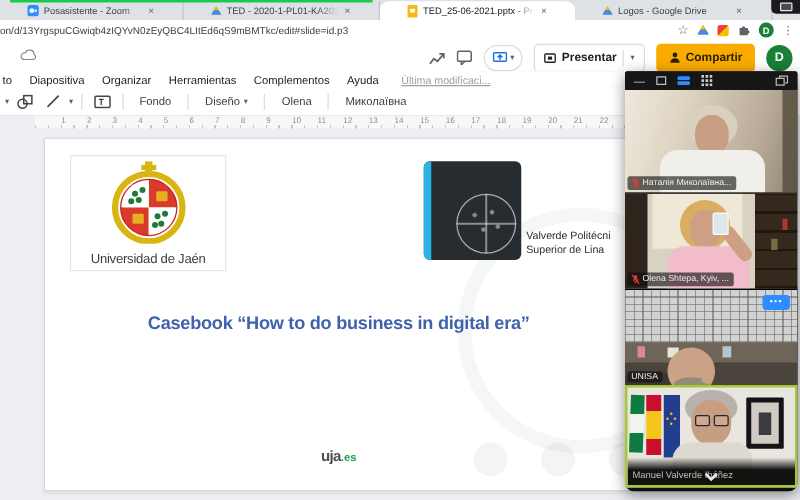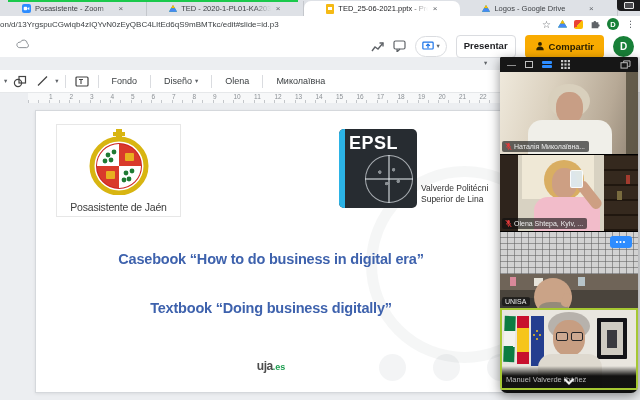--- a/index.html
+++ b/index.html
@@ -31,21 +31,21 @@
   .glyph{color:#5f6368;}
   .avatar-s{width:12px;height:12px;border-radius:50%;background:#188038;color:#fff;font-size:7.5px;font-weight:bold;
       display:flex;align-items:center;justify-content:center;}
 
   
   .actionrow{position:absolute;left:0;top:32px;width:640px;height:25px;background:#fff;}
   .cloud{position:absolute;left:16px;top:7px;}
   .actions{position:absolute;right:6px;top:3px;display:flex;align-items:center;gap:9px;height:22px;}
   .pillcast{display:flex;align-items:center;gap:2px;border:1px solid #dadce0;border-radius:12px;height:19px;padding:0 6px;background:#fff;}
   .btn-present{display:flex;align-items:center;gap:4px;border:1px solid #dadce0;border-radius:4px;height:21px;padding:0 7px;background:#fff;
-      font-size:9.5px;color:#202124;font-weight:600;flex-direction:column;}
+      font-size:9.5px;color:#202124;font-weight:600;}
   .btn-present .sep{width:1px;height:13px;background:#dadce0;margin:0 1px;}
   .btn-share{display:flex;align-items:center;gap:4px;border-radius:4px;height:23px;padding:0 10px;background:#f9ab00;
       font-size:9.5px;color:#2b2000;font-weight:700;}
   .avatar-m{width:21px;height:21px;border-radius:50%;background:#188038;color:#fff;font-size:10px;font-weight:bold;
       display:flex;align-items:center;justify-content:center;}
   .dd{font-size:6.5px;color:#5f6368;}
 
   
   .menurow{position:absolute;left:0;top:57px;width:640px;height:13px;background:#fff;display:flex;align-items:center;}
   .menurow span{font-size:9px;color:#202124;padding:0 7px;white-space:nowrap;}
@@ -272,20 +272,29 @@
         <svg width="10" height="10" viewBox="0 0 11 11">
             <circle cx="5.5" cy="3.2" r="2.1" fill="#2b2000"></circle>
             <path d="M1.4 10.2a4.1 4.1 0 0 1 8.2 0z" fill="#2b2000"></path>
           </svg>
         <span>Compartir</span>
       </span>
       <span class="avatar-m">D</span>
     </div>
   </div>
 
+  <div class="menurow">
+    <span class="cut">to</span>
+    <span>Diapositiva</span>
+    <span>Organizar</span>
+    <span>Herramientas</span>
+    <span>Complementos</span>
+    <span>Ayuda</span>
+    <span class="lastmod">Última modificaci...</span>
+  </div>
 
   <div class="toolrow">
     <span class="dd">▾</span>
     <span style="padding:0 3px;">
       <svg width="14" height="13" viewBox="0 0 14 13">
           <circle cx="5" cy="8" r="3.6" fill="none" stroke="#444" stroke-width="1.2"></circle>
           <rect x="6" y="1.5" width="6.5" height="6.5" fill="none" stroke="#444" stroke-width="1.2"></rect>
         </svg>
     </span>
     <span style="padding:0 3px;">
@@ -365,35 +374,33 @@
             <circle cx="38" cy="44" r="2.4"></circle>
               <circle cx="44" cy="42" r="2.4"></circle>
               <circle cx="41" cy="50" r="2.4"></circle>
               <circle cx="36" cy="51" r="2.4"></circle>
           </g>
           <g fill="#e8b020">
             <rect x="37" y="24" width="9" height="8" rx="1"></rect>
             <rect x="18" y="42" width="9" height="8" rx="1"></rect>
           </g>
         </svg>
-        <div class="cap">Posasistente de Jaén</div>
+        <div class="cap">Universidad de Jaén</div>
       </div>
 
       <div class="epsl">
         <span class="stripe"></span>
-        <span class="wordmark">EPSL</span>
         <span class="globe"></span>
       </div>
       <div class="epsl-cap">
         <div>Valverde Politécni</div>
         <div>Superior de Lina</div>
       </div>
 
       <div class="sl-title t1">Casebook “How to do business in digital era”</div>
-      <div class="sl-title t2">Textbook “Doing business digitally”</div>
 
       <div class="sl-footer">
         <span class="b">uja</span><span class="g">.es</span>
       </div>
     </div>
   </div>
 
   <div class="zwin">
     <div class="ztitle">
       <span class="zmin">—</span>

